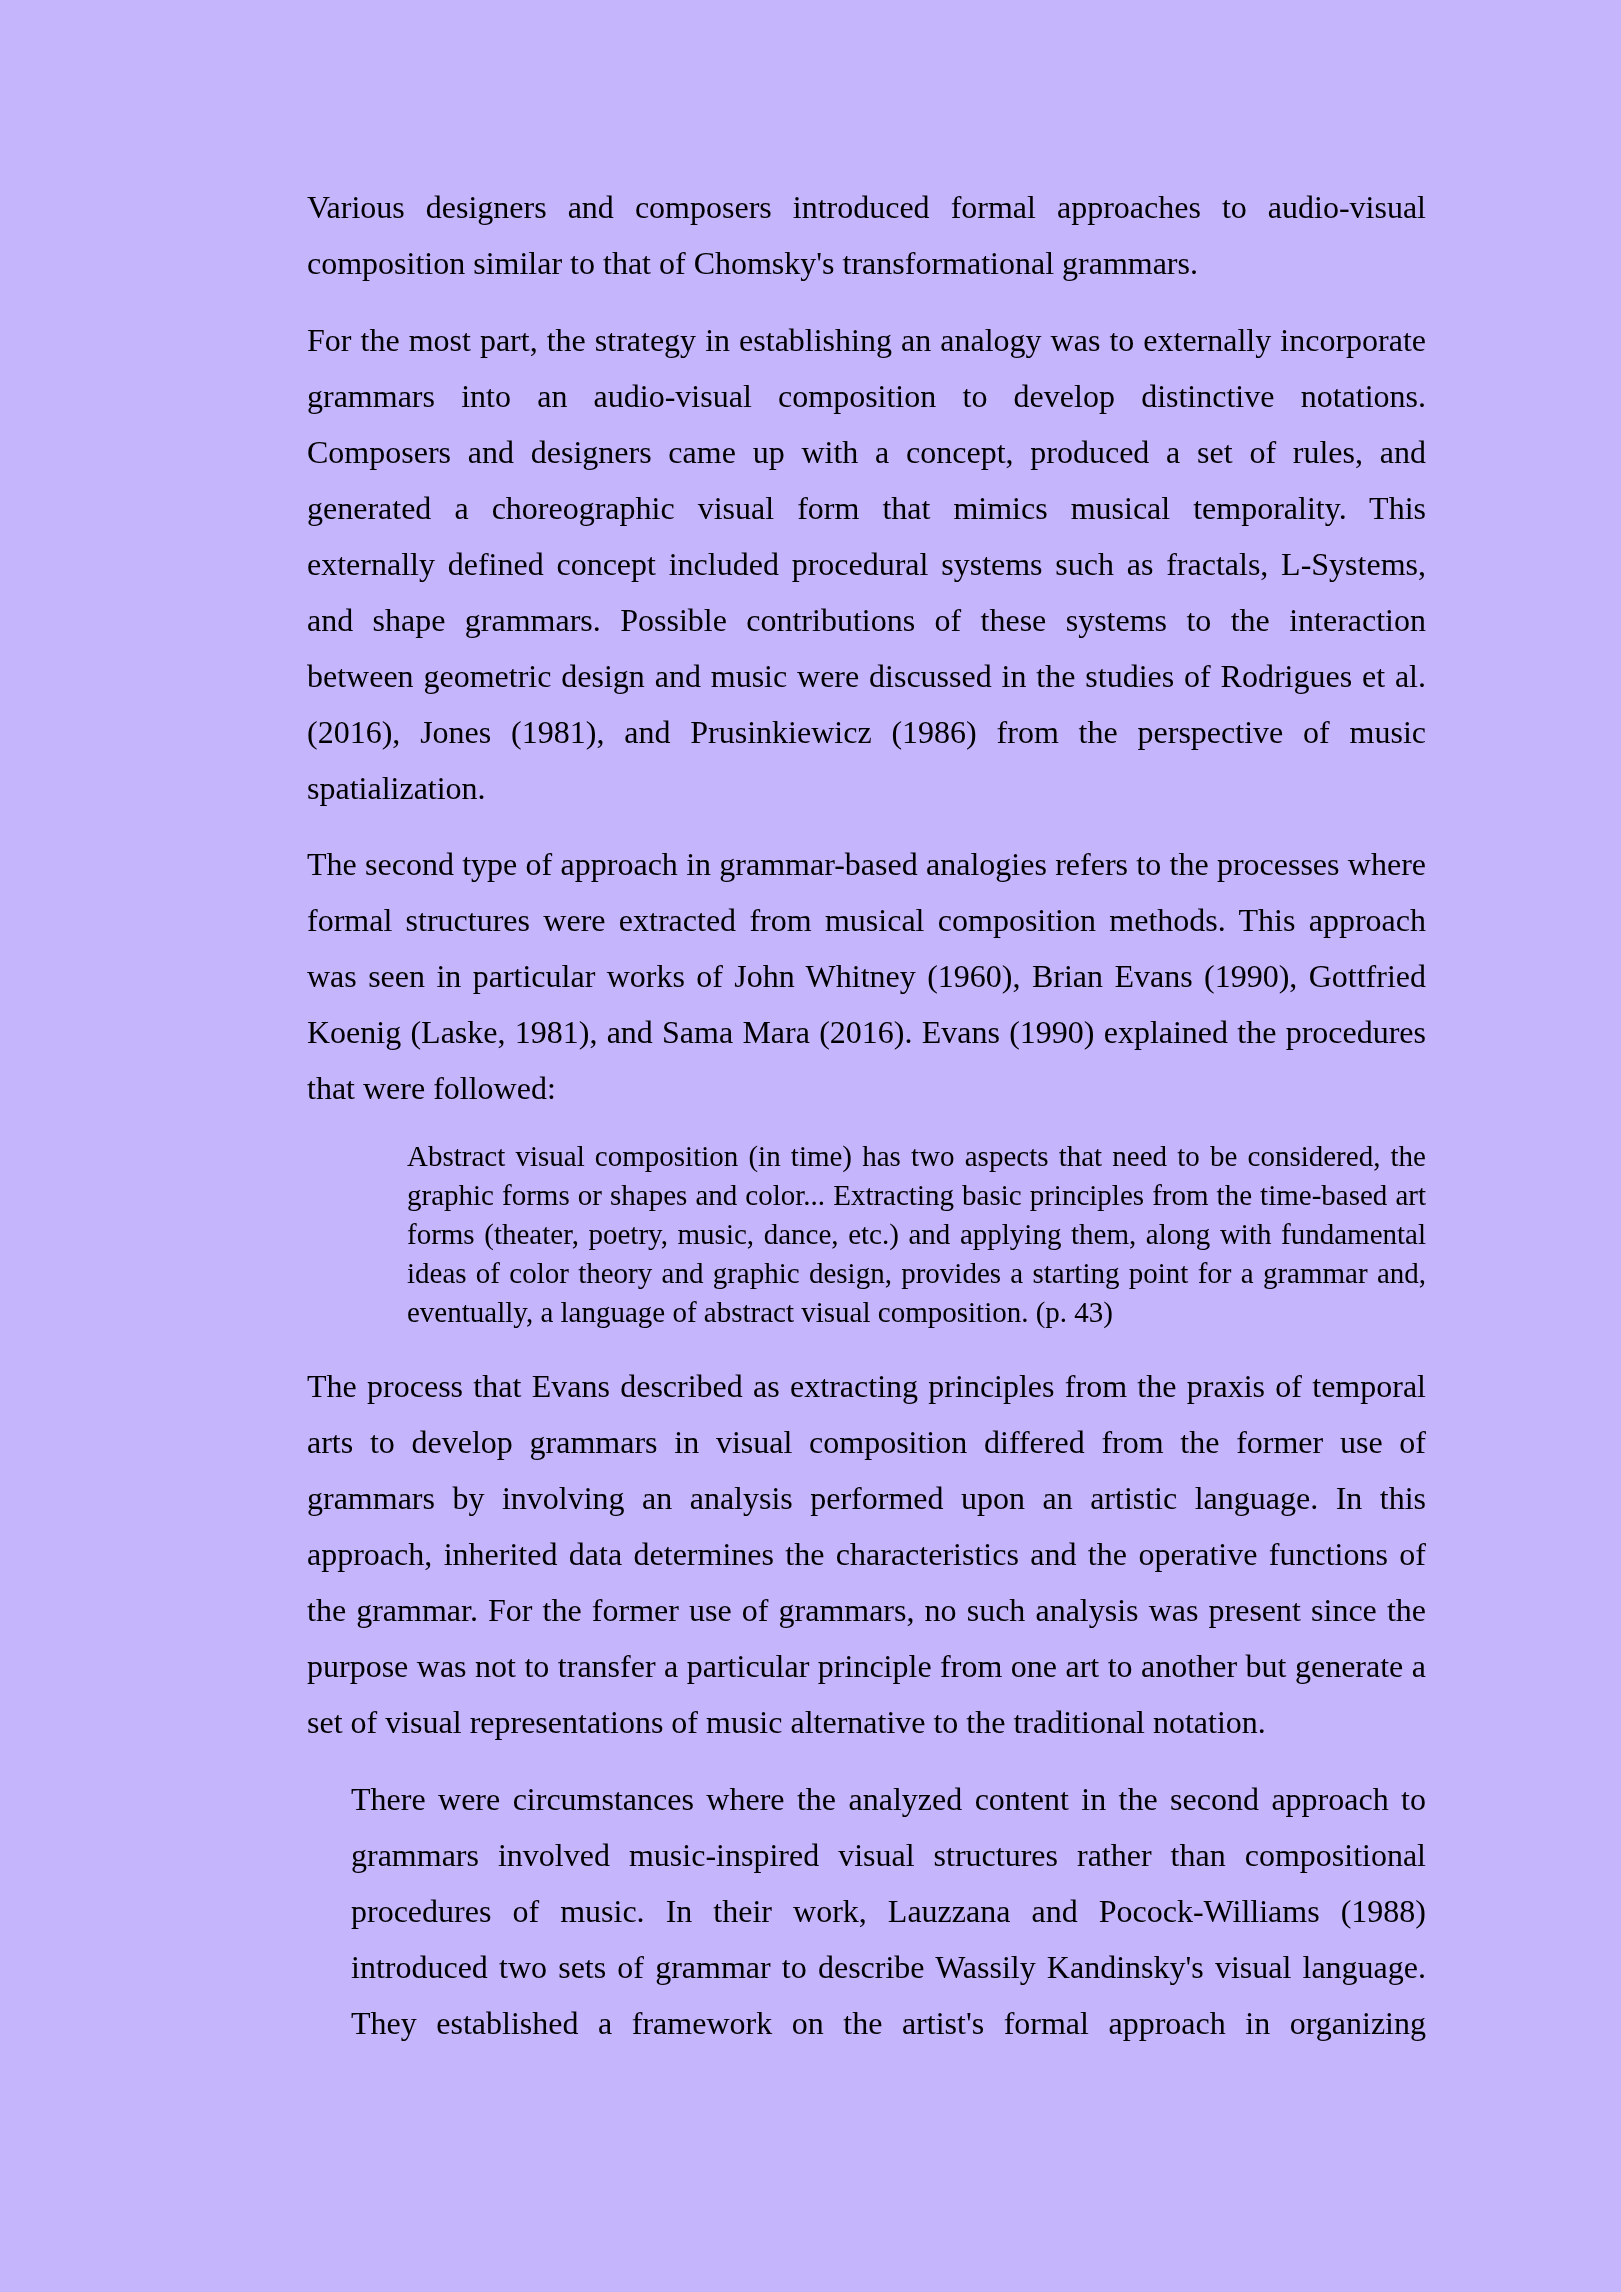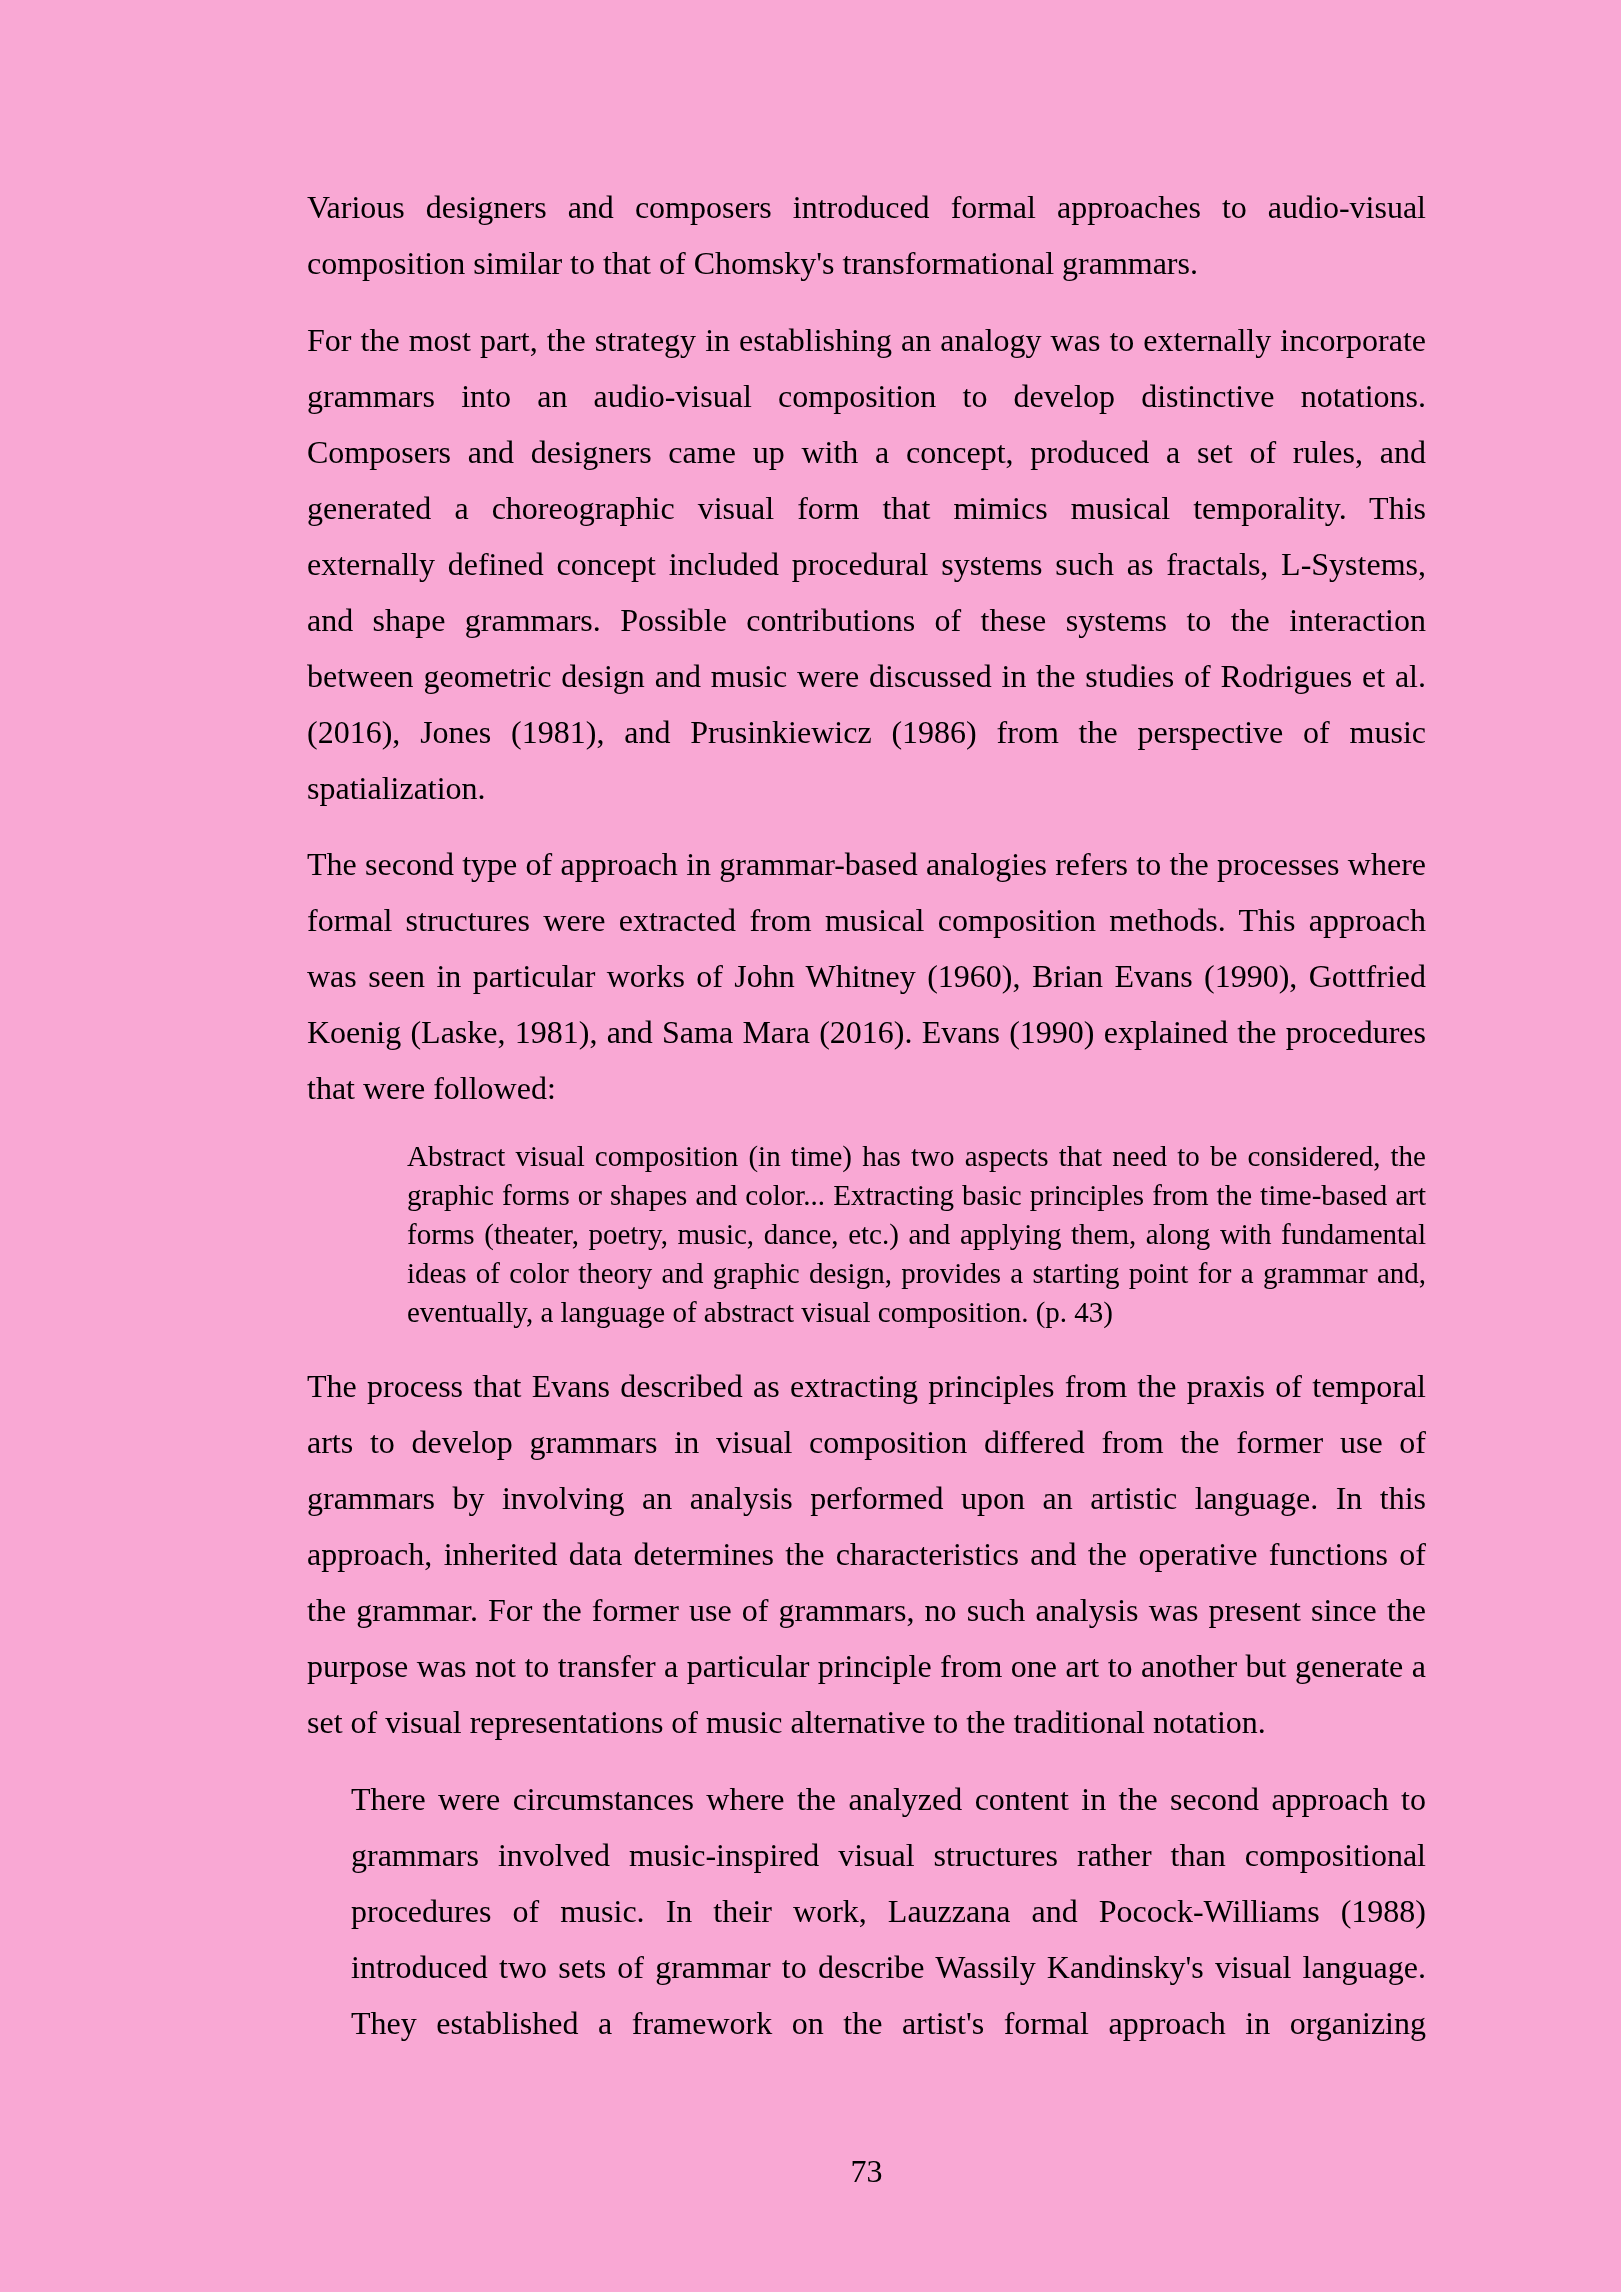--- a/index.html
+++ b/index.html
@@ -4,21 +4,21 @@
 <style>
   html, body {
     margin: 0;
     padding: 0;
     background: #ffffff;
   }
   .page {
     position: relative;
     width: 1621px;
     height: 2293px;
-    background: #f9a8d4;
+    background: #c4b5fd;
     color: #000000;
     font-family: "Liberation Serif", serif;
     overflow: hidden;
   }
   .text-column {
     position: absolute;
     left: 307px;
     top: 179px;
     width: 1119px;
   }
@@ -56,15 +56,14 @@
 
 <div class="page">
   <div class="text-column">
     <p class="body-para">Various designers and composers introduced formal approaches to audio-visual composition similar to that of Chomsky's transformational grammars.</p>
     <p class="body-para">For the most part, the strategy in establishing an analogy was to externally incorporate grammars into an audio-visual composition to develop distinctive notations. Composers and designers came up with a concept, produced a set of rules, and generated a choreographic visual form that mimics musical temporality. This externally defined concept included procedural systems such as fractals, L-Systems, and shape grammars. Possible contributions of these systems to the interaction between geometric design and music were discussed in the studies of Rodrigues et al. (2016), Jones (1981), and Prusinkiewicz (1986) from the perspective of music spatialization.</p>
     <p class="body-para">The second type of approach in grammar-based analogies refers to the processes where formal structures were extracted from musical composition methods. This approach was seen in particular works of John Whitney (1960), Brian Evans (1990), Gottfried Koenig (Laske, 1981), and Sama Mara (2016). Evans (1990) explained the procedures that were followed:</p>
     <blockquote class="quote">Abstract visual composition (in time) has two aspects that need to be considered, the graphic forms or shapes and color... Extracting basic principles from the time-based art forms (theater, poetry, music, dance, etc.) and applying them, along with fundamental ideas of color theory and graphic design, provides a starting point for a grammar and, eventually, a language of abstract visual composition. (p. 43)</blockquote>
     <p class="body-para">The process that Evans described as extracting principles from the praxis of temporal arts to develop grammars in visual composition differed from the former use of grammars by involving an analysis performed upon an artistic language. In this approach, inherited data determines the characteristics and the operative functions of the grammar. For the former use of grammars, no such analysis was present since the purpose was not to transfer a particular principle from one art to another but generate a set of visual representations of music alternative to the traditional notation.</p>
     <p class="body-para justify-last">There were circumstances where the analyzed content in the second approach to grammars involved music-inspired visual structures rather than compositional procedures of music. In their work, Lauzzana and Pocock-Williams (1988) introduced two sets of grammar to describe Wassily Kandinsky's visual language. They established a framework on the artist's formal approach in organizing</p>
   </div>
-  <div class="page-number">73</div>
 </div>
 
 
 </body></html>

